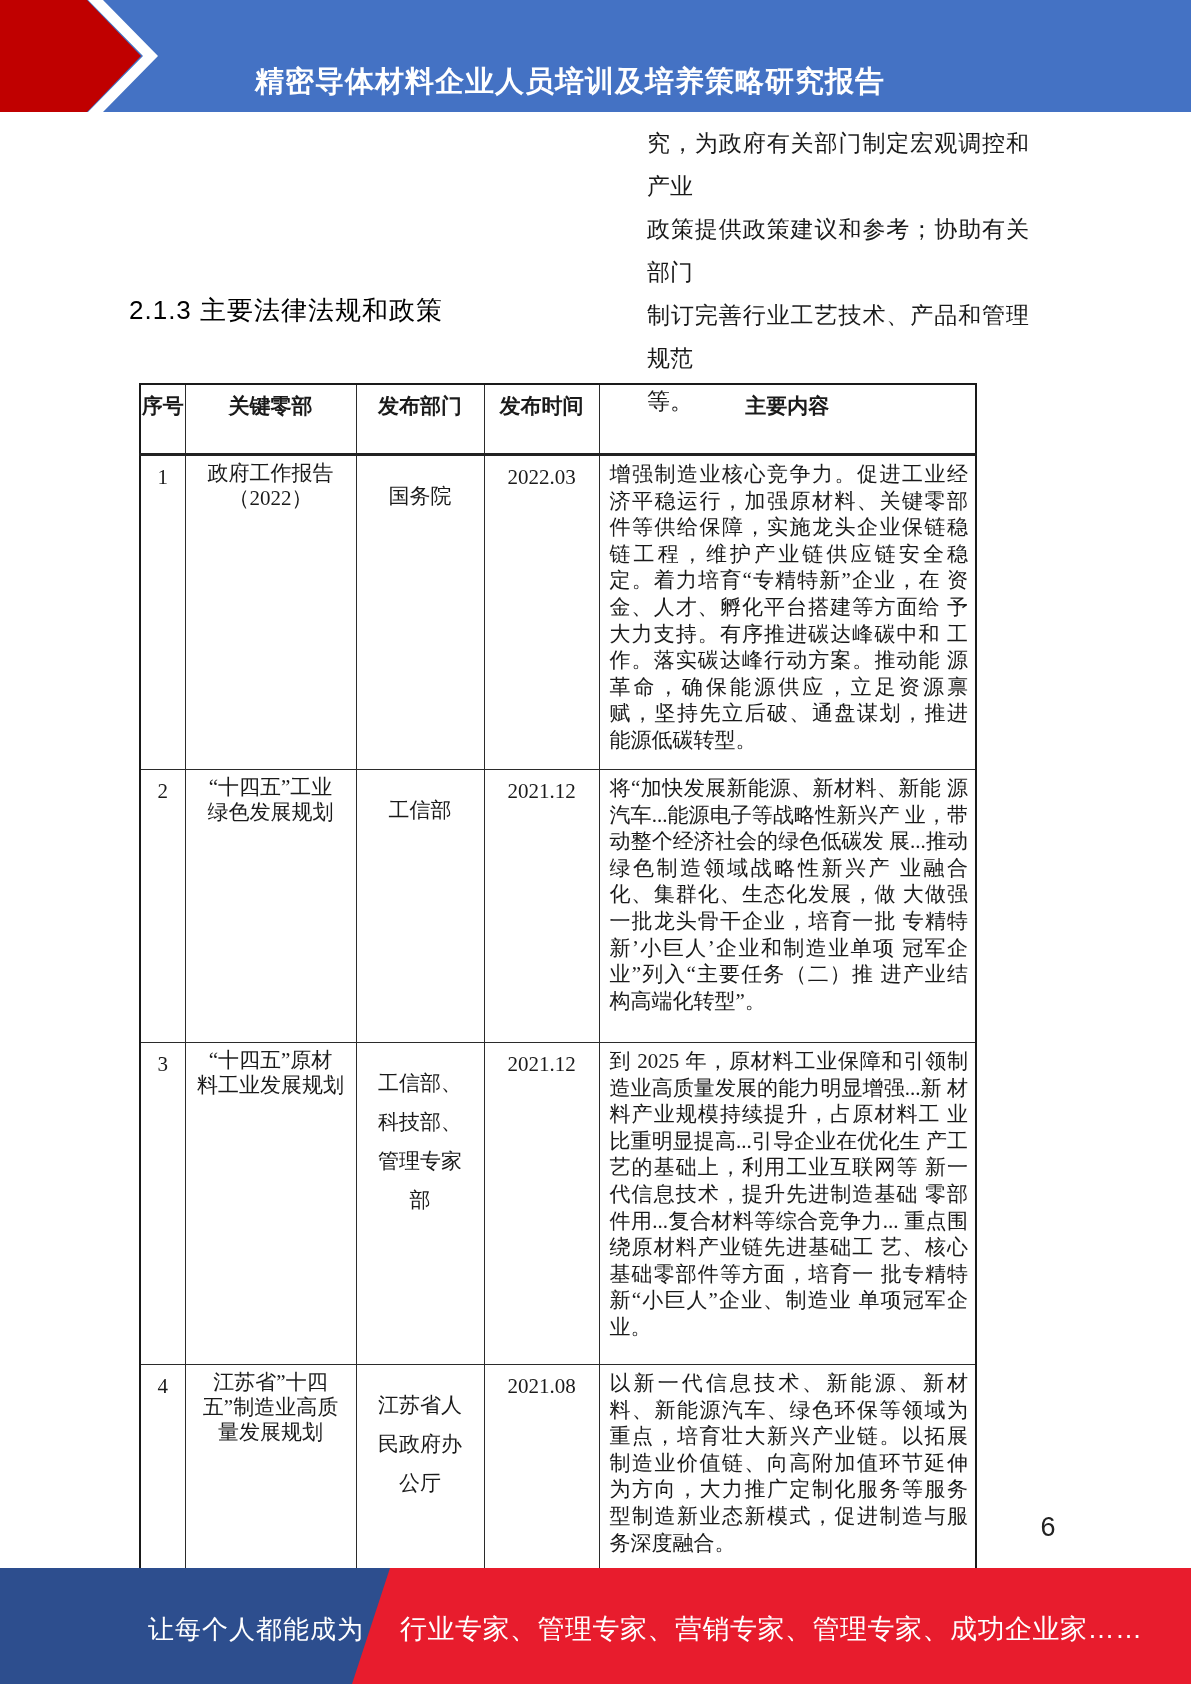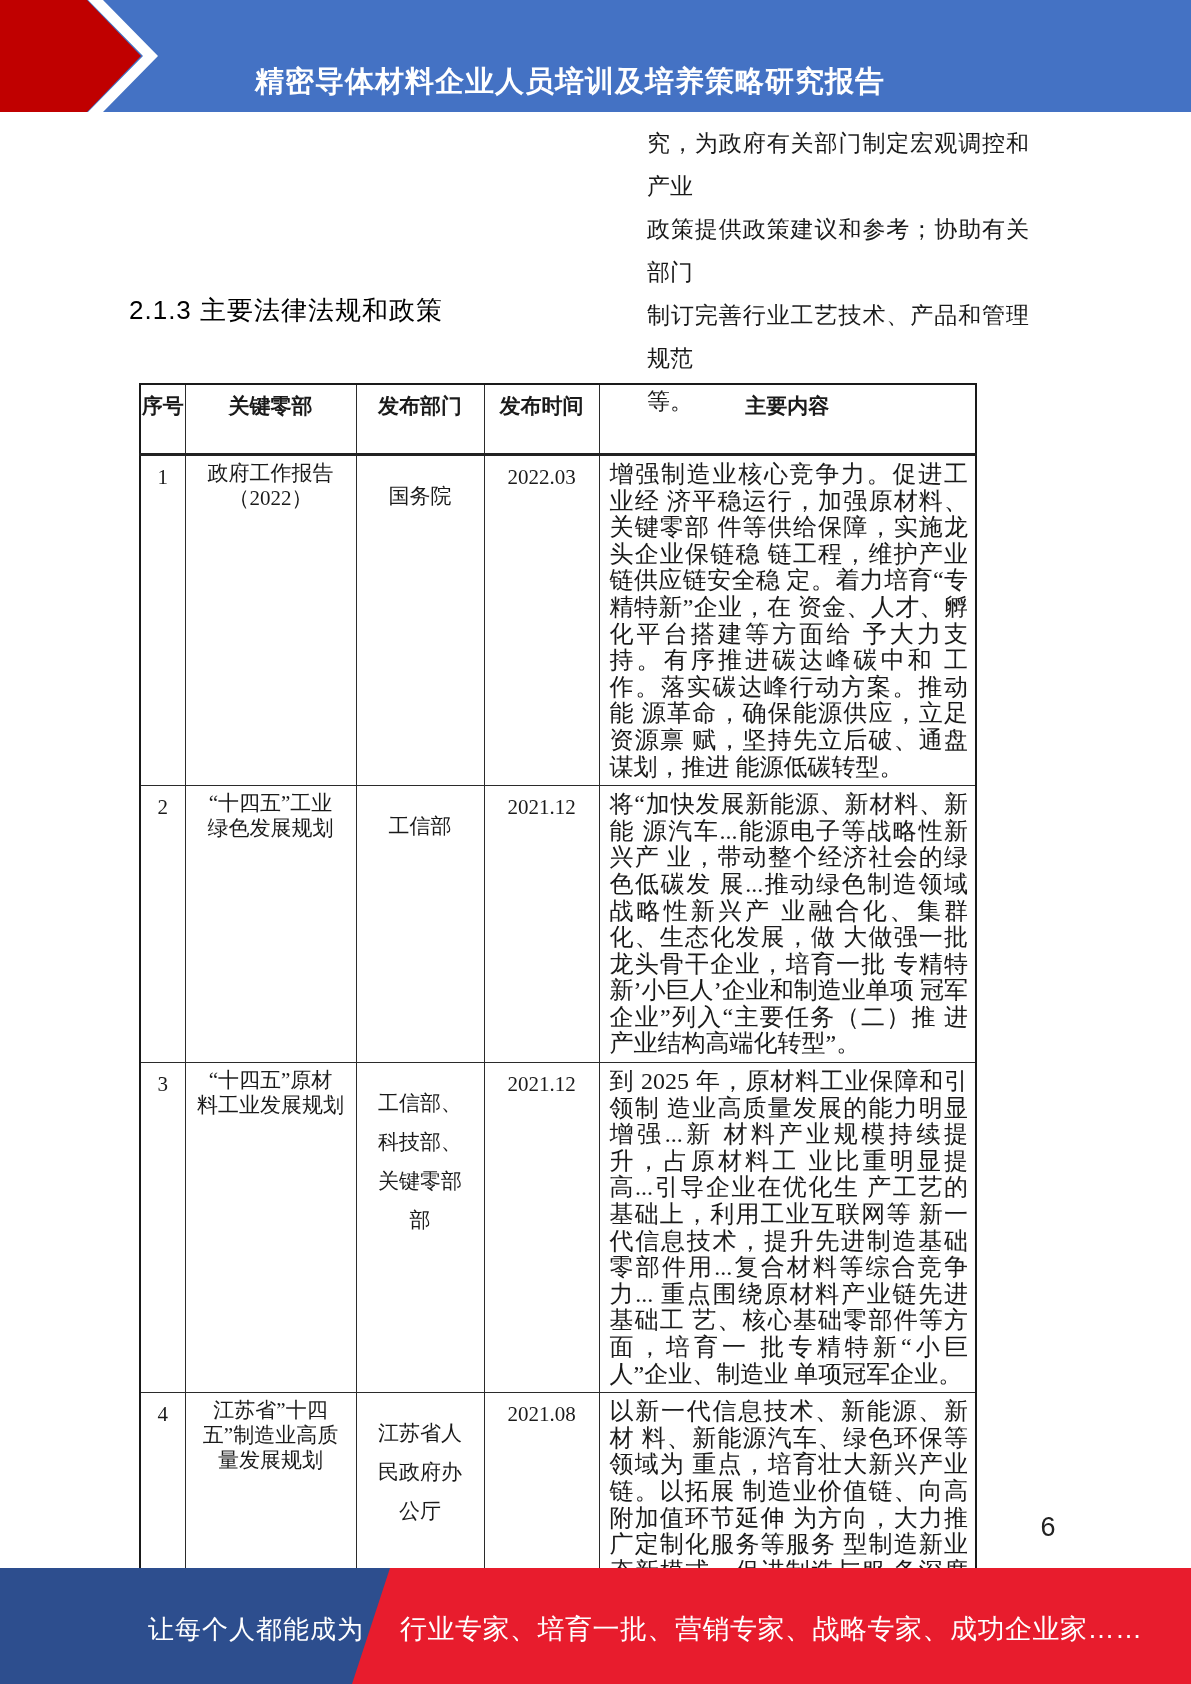--- a/index.html
+++ b/index.html
@@ -44,21 +44,21 @@
     font-family:"Liberation Sans",sans-serif;font-weight:bold;font-size:21px;
     text-align:center;height:61px;padding-top:7px;
     border-bottom:3px solid #222;
   }
   .c-no{width:45px}.c-policy{width:171px}.c-dept{width:128px}.c-time{width:115px}.c-content{width:377px}
   td.cell-no{text-align:center;padding-top:9px;}
   td.cell-policy{text-align:center;white-space:pre-line;line-height:25px;padding-top:5px;}
   td.cell-dept{text-align:center;white-space:pre-line;line-height:39px;padding-top:21px;}
   td.cell-time{text-align:center;padding-top:9px;}
   td.cell-content{
-    text-align:justify;font-size:24px;line-height:26.6px;
+    text-align:justify;font-size:21px;line-height:26.6px;
     padding:5px 7px 5px 10px;
   }
   tr.row-0 td{height:292px;}
   tr.row-1 td{height:251px;}
   tr.row-2 td{height:300px;}
   tr.row-3 td{height:192px;}
   
   .page-number{
     position:absolute;left:1028px;top:1512px;width:40px;text-align:center;
     font-family:"Liberation Sans",sans-serif;font-size:27px;color:#222;
@@ -133,21 +133,21 @@
       <td class="cell-dept">工信部</td>
       <td class="cell-time">2021.12</td>
       <td class="cell-content">将“加快发展新能源、新材料、新能 源汽车...能源电子等战略性新兴产 业，带动整个经济社会的绿色低碳发 展...推动绿色制造领域战略性新兴产 业融合化、集群化、生态化发展，做 大做强一批龙头骨干企业，培育一批 专精特新’小巨人’企业和制造业单项 冠军企业”列入“主要任务（二）推 进产业结构高端化转型”。</td>
     </tr>
     <tr class="row-2">
       <td class="cell-no">3</td>
       <td class="cell-policy">“十四五”原材
 料工业发展规划</td>
       <td class="cell-dept">工信部、
 科技部、
-关键零部
+管理专家
 部</td>
       <td class="cell-time">2021.12</td>
       <td class="cell-content">到 2025 年，原材料工业保障和引领制 造业高质量发展的能力明显增强...新 材料产业规模持续提升，占原材料工 业比重明显提高...引导企业在优化生 产工艺的基础上，利用工业互联网等 新一代信息技术，提升先进制造基础 零部件用...复合材料等综合竞争力... 重点围绕原材料产业链先进基础工 艺、核心基础零部件等方面，培育一 批专精特新“小巨人”企业、制造业 单项冠军企业。</td>
     </tr>
     <tr class="row-3">
       <td class="cell-no">4</td>
       <td class="cell-policy">江苏省”十四
 五”制造业高质
 量发展规划</td>
       <td class="cell-dept">江苏省人
@@ -157,14 +157,14 @@
       <td class="cell-content">以新一代信息技术、新能源、新材 料、新能源汽车、绿色环保等领域为 重点，培育壮大新兴产业链。以拓展 制造业价值链、向高附加值环节延伸 为方向，大力推广定制化服务等服务 型制造新业态新模式，促进制造与服 务深度融合。</td>
     </tr>
   </tbody>
 </table>
 
 <div class="page-number">6</div>
 
 <div class="footer">
   <div class="footer-blue"></div>
   <div class="footer-left">让每个人都能成为</div>
-  <div class="footer-right">行业专家、培育一批、营销专家、战略专家、成功企业家……</div>
+  <div class="footer-right">行业专家、管理专家、营销专家、管理专家、成功企业家……</div>
 </div>
 
 </body></html>

